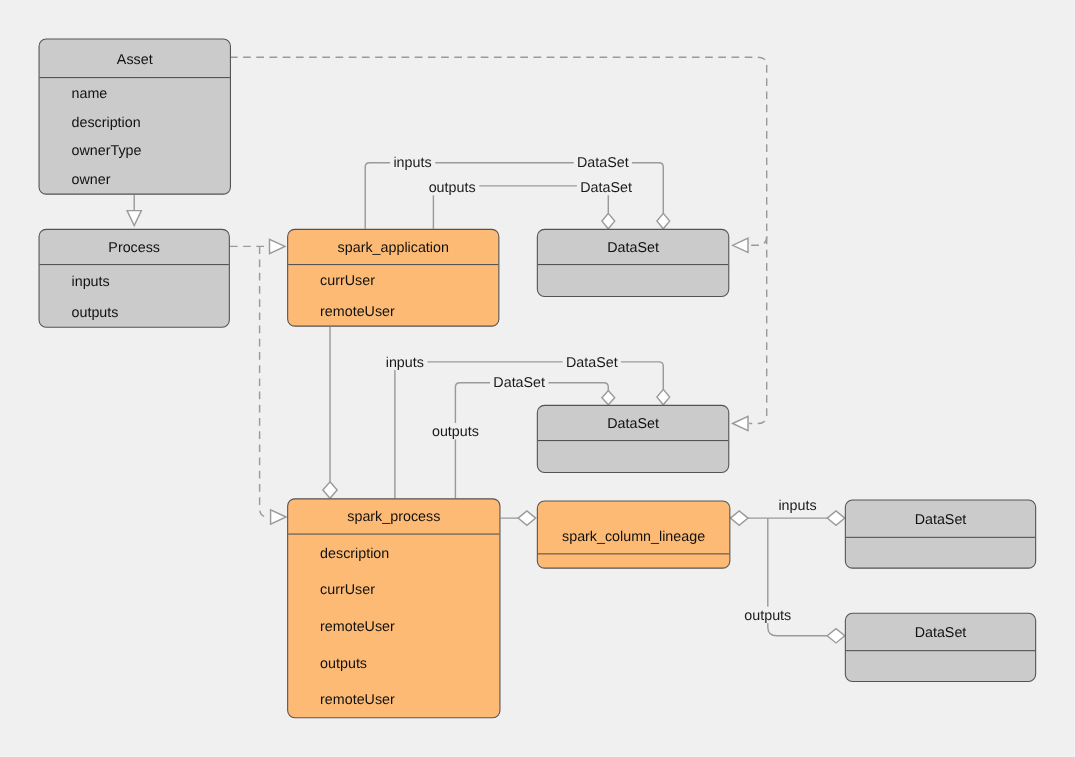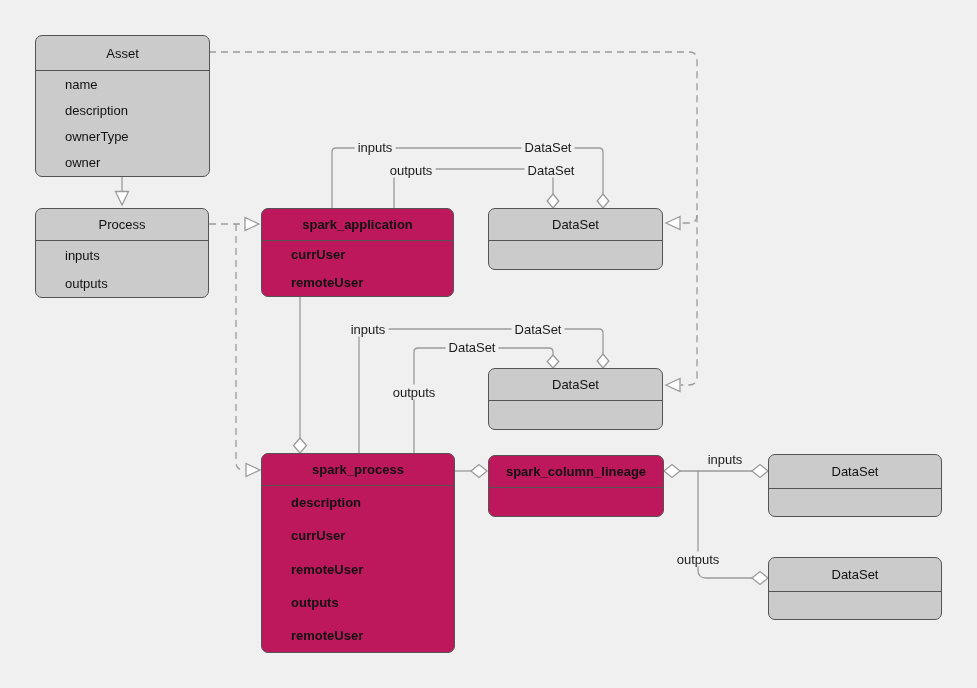--- a/index.html
+++ b/index.html
@@ -34,21 +34,21 @@
   .box {
     position: absolute;
     box-sizing: border-box;
     border: 1.3px solid #545454;
     border-radius: 7px;
     z-index: 3;
     display: flex;
     flex-direction: column;
   }
   .box.gray { background: #cbcbcb; }
-  .box.white { background: #be185d; font-weight: bold; }
+  .box.white { background: #fdba74; }
   .box-header {
     flex: 0 0 auto;
     display: flex;
     align-items: center;
     justify-content: center;
     border-bottom: 1.3px solid #545454;
     color: #111;
   }
   .box-body {
     flex: 1 1 auto;
@@ -185,21 +185,21 @@
     <div class="box-body">
       <div class="attr">description</div>
       <div class="attr">currUser</div>
       <div class="attr">remoteUser</div>
       <div class="attr">outputs</div>
       <div class="attr">remoteUser</div>
     </div>
   </div>
 
   <div class="box white" style="left:488px; top:455px; width:176px; height:62px;">
-    <div class="box-header" style="height:31px;">spark_column_lineage</div>
+    <div class="box-header" style="height:31px;margin-top:16px;">spark_column_lineage</div>
     <div class="box-body"></div>
   </div>
 
   <div class="box gray" style="left:768px; top:454px; width:174px; height:63px;">
     <div class="box-header" style="height:33px;">DataSet</div>
     <div class="box-body"></div>
   </div>
 
   <div class="box gray" style="left:768px; top:557px; width:174px; height:63px;">
     <div class="box-header" style="height:33px;">DataSet</div>

